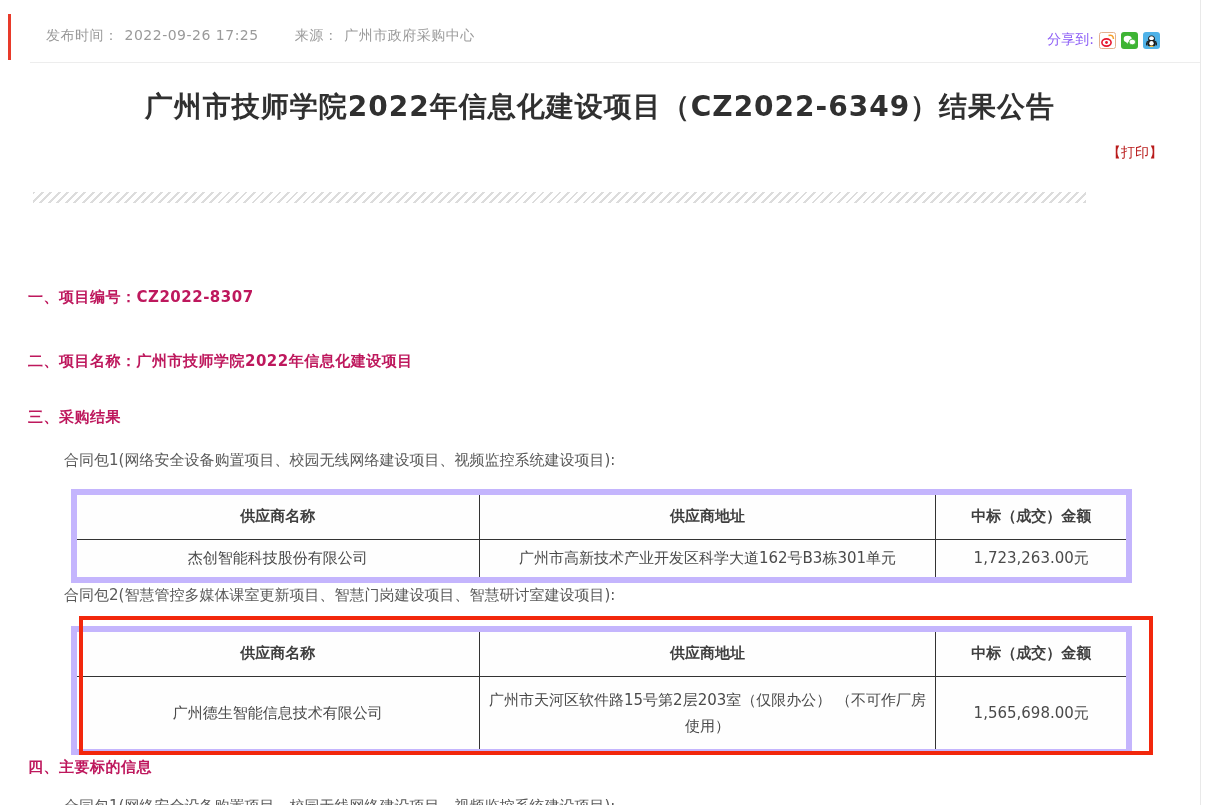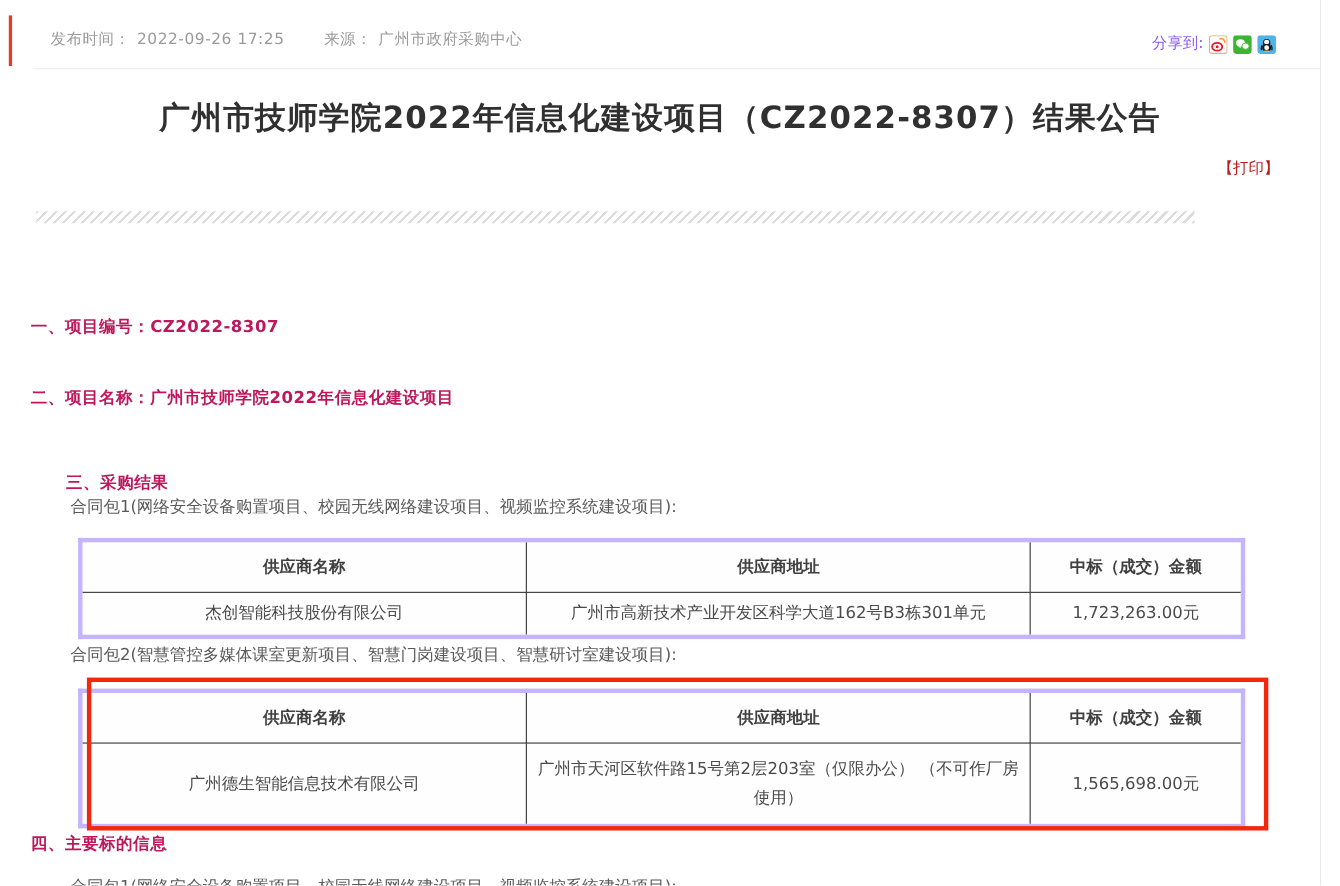--- a/index.html
+++ b/index.html
@@ -25,34 +25,34 @@
     font-size:28px; font-weight:bold; color:#303030; letter-spacing:1px; }
 
   .print-btn { position:absolute; top:144px; right:55px; font-size:14px; color:#b91c1c; cursor:pointer; }
 
   .hatch { position:absolute; top:192px; left:33px; width:1053px; height:11px;
     background:repeating-linear-gradient(135deg,#dcdcdc 0,#dcdcdc 2px,#ffffff 2px,#ffffff 6px); }
 
   .sec { position:absolute; left:28px; font-size:15px; font-weight:bold; color:#be185d; letter-spacing:.5px; }
   .sec-1 { top:288px; }
   .sec-2 { top:352px; }
-  .sec-3 { top:430px;margin-left:32px; }
+  .sec-3 { top:408px; }
   .sec-4 { top:758px; }
 
   .pkg { position:absolute; left:64px; font-size:15px; color:#595959; }
   .pkg-1 { top:451px; }
   .pkg-2 { top:586px; }
   .pkg-trunc { top:797px; }
 
   table.result { position:absolute; left:71px; border-collapse:collapse; width:1061px;
     font-size:15px; color:#4a4a4a; table-layout:fixed; background:#fefefe; }
   .tbl-1 { top:489px; }
   .tbl-2 { top:626px; }
   table.result th, table.result td { border:1px solid #333; }
-  table.result { border:4px solid #c4b5fd; }
+  table.result { border:6px solid #c4b5fd; }
   table.result th { height:47px; font-weight:bold; text-align:center; color:#404040; }
   table.result td { text-align:center; padding:6px 3px; }
   .tbl-1 td { height:41px; }
   .tbl-2 td { height:76px; line-height:26px; }
   td.amount, th.amount {}
   td.amount { text-align:right; padding-right:14px; }
   col.c-name { width:38.4%; } col.c-addr { width:43.3%; } col.c-amt { width:18.3%; }
 
   .red-box { position:absolute; left:79px; top:616px; width:1074px; height:139px;
     border:4px solid #f2270c; z-index:5; pointer-events:none; }
@@ -93,21 +93,21 @@
         <ellipse cx="8.5" cy="11.5" rx="4.2" ry="3.2" fill="#1a1a1a"></ellipse>
         <ellipse cx="8.5" cy="11.3" rx="2.2" ry="2.2" fill="#fff"></ellipse>
         <path d="M4.5 9 q-1.5 3 -0.5 4.5 M12.5 9 q1.5 3 0.5 4.5" stroke="#1a1a1a" stroke-width="1.2" fill="none"></path>
         <path d="M6.5 13.8 h4 v1.2 h-4 z" fill="#f5c342"></path>
       </svg>
   </span>
 </div>
 
 <div class="top-divider"></div>
 
-<h1 class="page-title">广州市技师学院2022年信息化建设项目（CZ2022-8307）结果公告</h1>
+<h1 class="page-title">广州市技师学院2022年信息化建设项目（CZ2022-6349）结果公告</h1>
 
 <div class="print-btn">【打印】</div>
 
 <div class="hatch"></div>
 
 <div class="sec sec-1">一、项目编号：CZ2022-8307</div>
 <div class="sec sec-2">二、项目名称：广州市技师学院2022年信息化建设项目</div>
 <div class="sec sec-3">三、采购结果</div>
 
 <div class="pkg pkg-1">合同包1(网络安全设备购置项目、校园无线网络建设项目、视频监控系统建设项目):</div>

